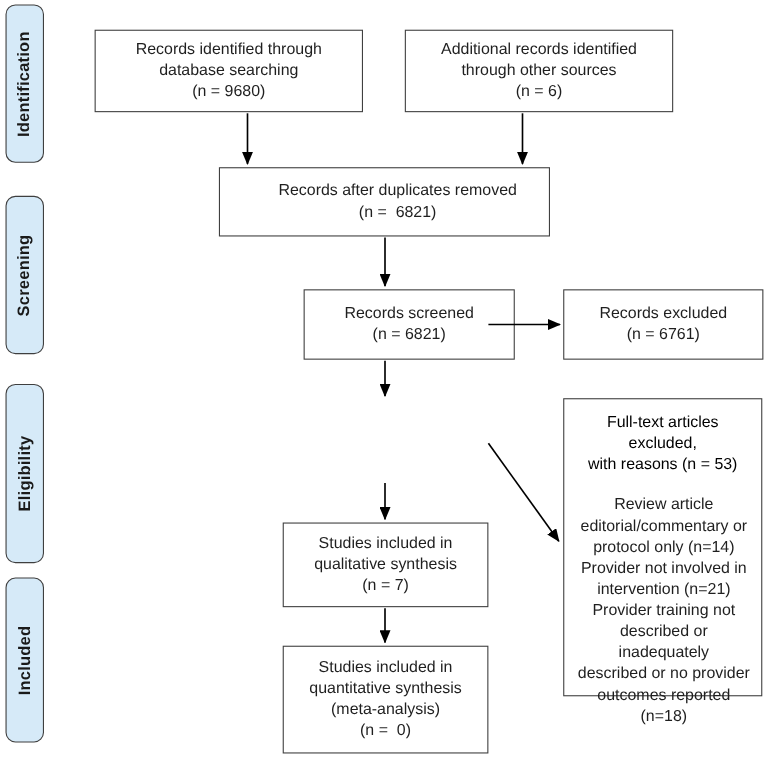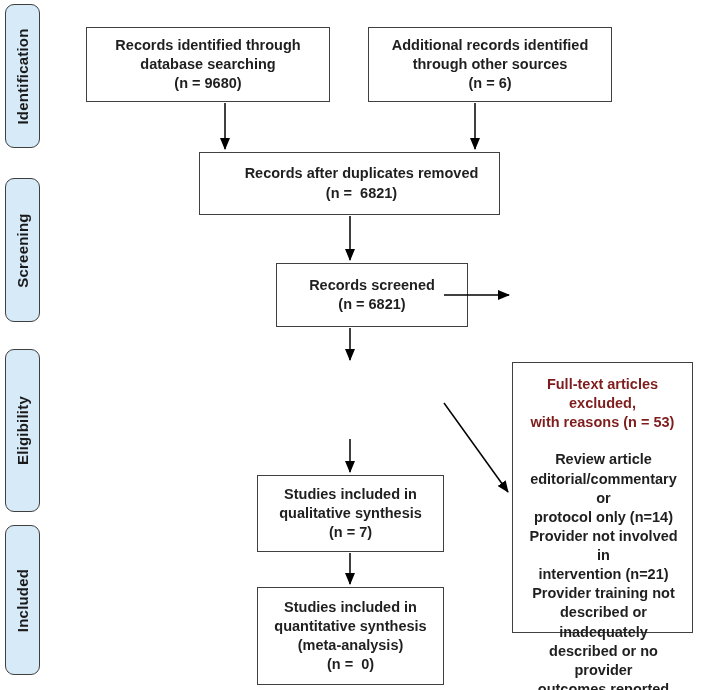--- a/index.html
+++ b/index.html
@@ -38,40 +38,39 @@
   }
   
   .box {
     position: absolute;
     background: #ffffff;
     border: 1.5px solid #404040;
     box-sizing: border-box;
     display: flex;
     align-items: center;
     justify-content: center;
-    font-weight: bold;
   }
   .box-text {
     white-space: pre-wrap;
     text-align: center;
     font-size: 14.5px;
     line-height: 1.32;
     color: #1f1f1f;
     width: 100%;
   }
   .box-reasons {
     display: block;
     padding: 12px 8px 8px 8px;
   }
   .reasons-heading {
     white-space: pre-wrap;
     text-align: center;
     font-size: 14.5px;
     line-height: 1.32;
-    color: #7f1d1d;
+    color: #000000;
   }
   .reasons-body {
     white-space: pre-wrap;
     text-align: center;
     font-size: 14.5px;
     line-height: 1.32;
     color: #1f1f1f;
     margin-top: 18px;
     padding-left: 2px;
   }
@@ -122,20 +121,24 @@
   <div class="box" style="left:199px;top:152px;width:301px;height:63px;padding-left:24px;">
     <div class="box-text">Records after duplicates removed
 (n =  6821)</div>
   </div>
 
   <div class="box" style="left:276px;top:263px;width:192px;height:64px;">
     <div class="box-text">Records screened
 (n = 6821)</div>
   </div>
 
+  <div class="box" style="left:512px;top:263px;width:182px;height:64px;">
+    <div class="box-text">Records excluded
+(n = 6761)</div>
+  </div>
 
 
   <div class="box box-reasons" style="left:512px;top:362px;width:181px;height:271px;">
     <div class="reasons-heading">Full-text articles excluded,
 with reasons (n = 53)</div>
     <div class="reasons-body">Review article
 editorial/commentary or
 protocol only (n=14)
 Provider not involved in
 intervention (n=21)

